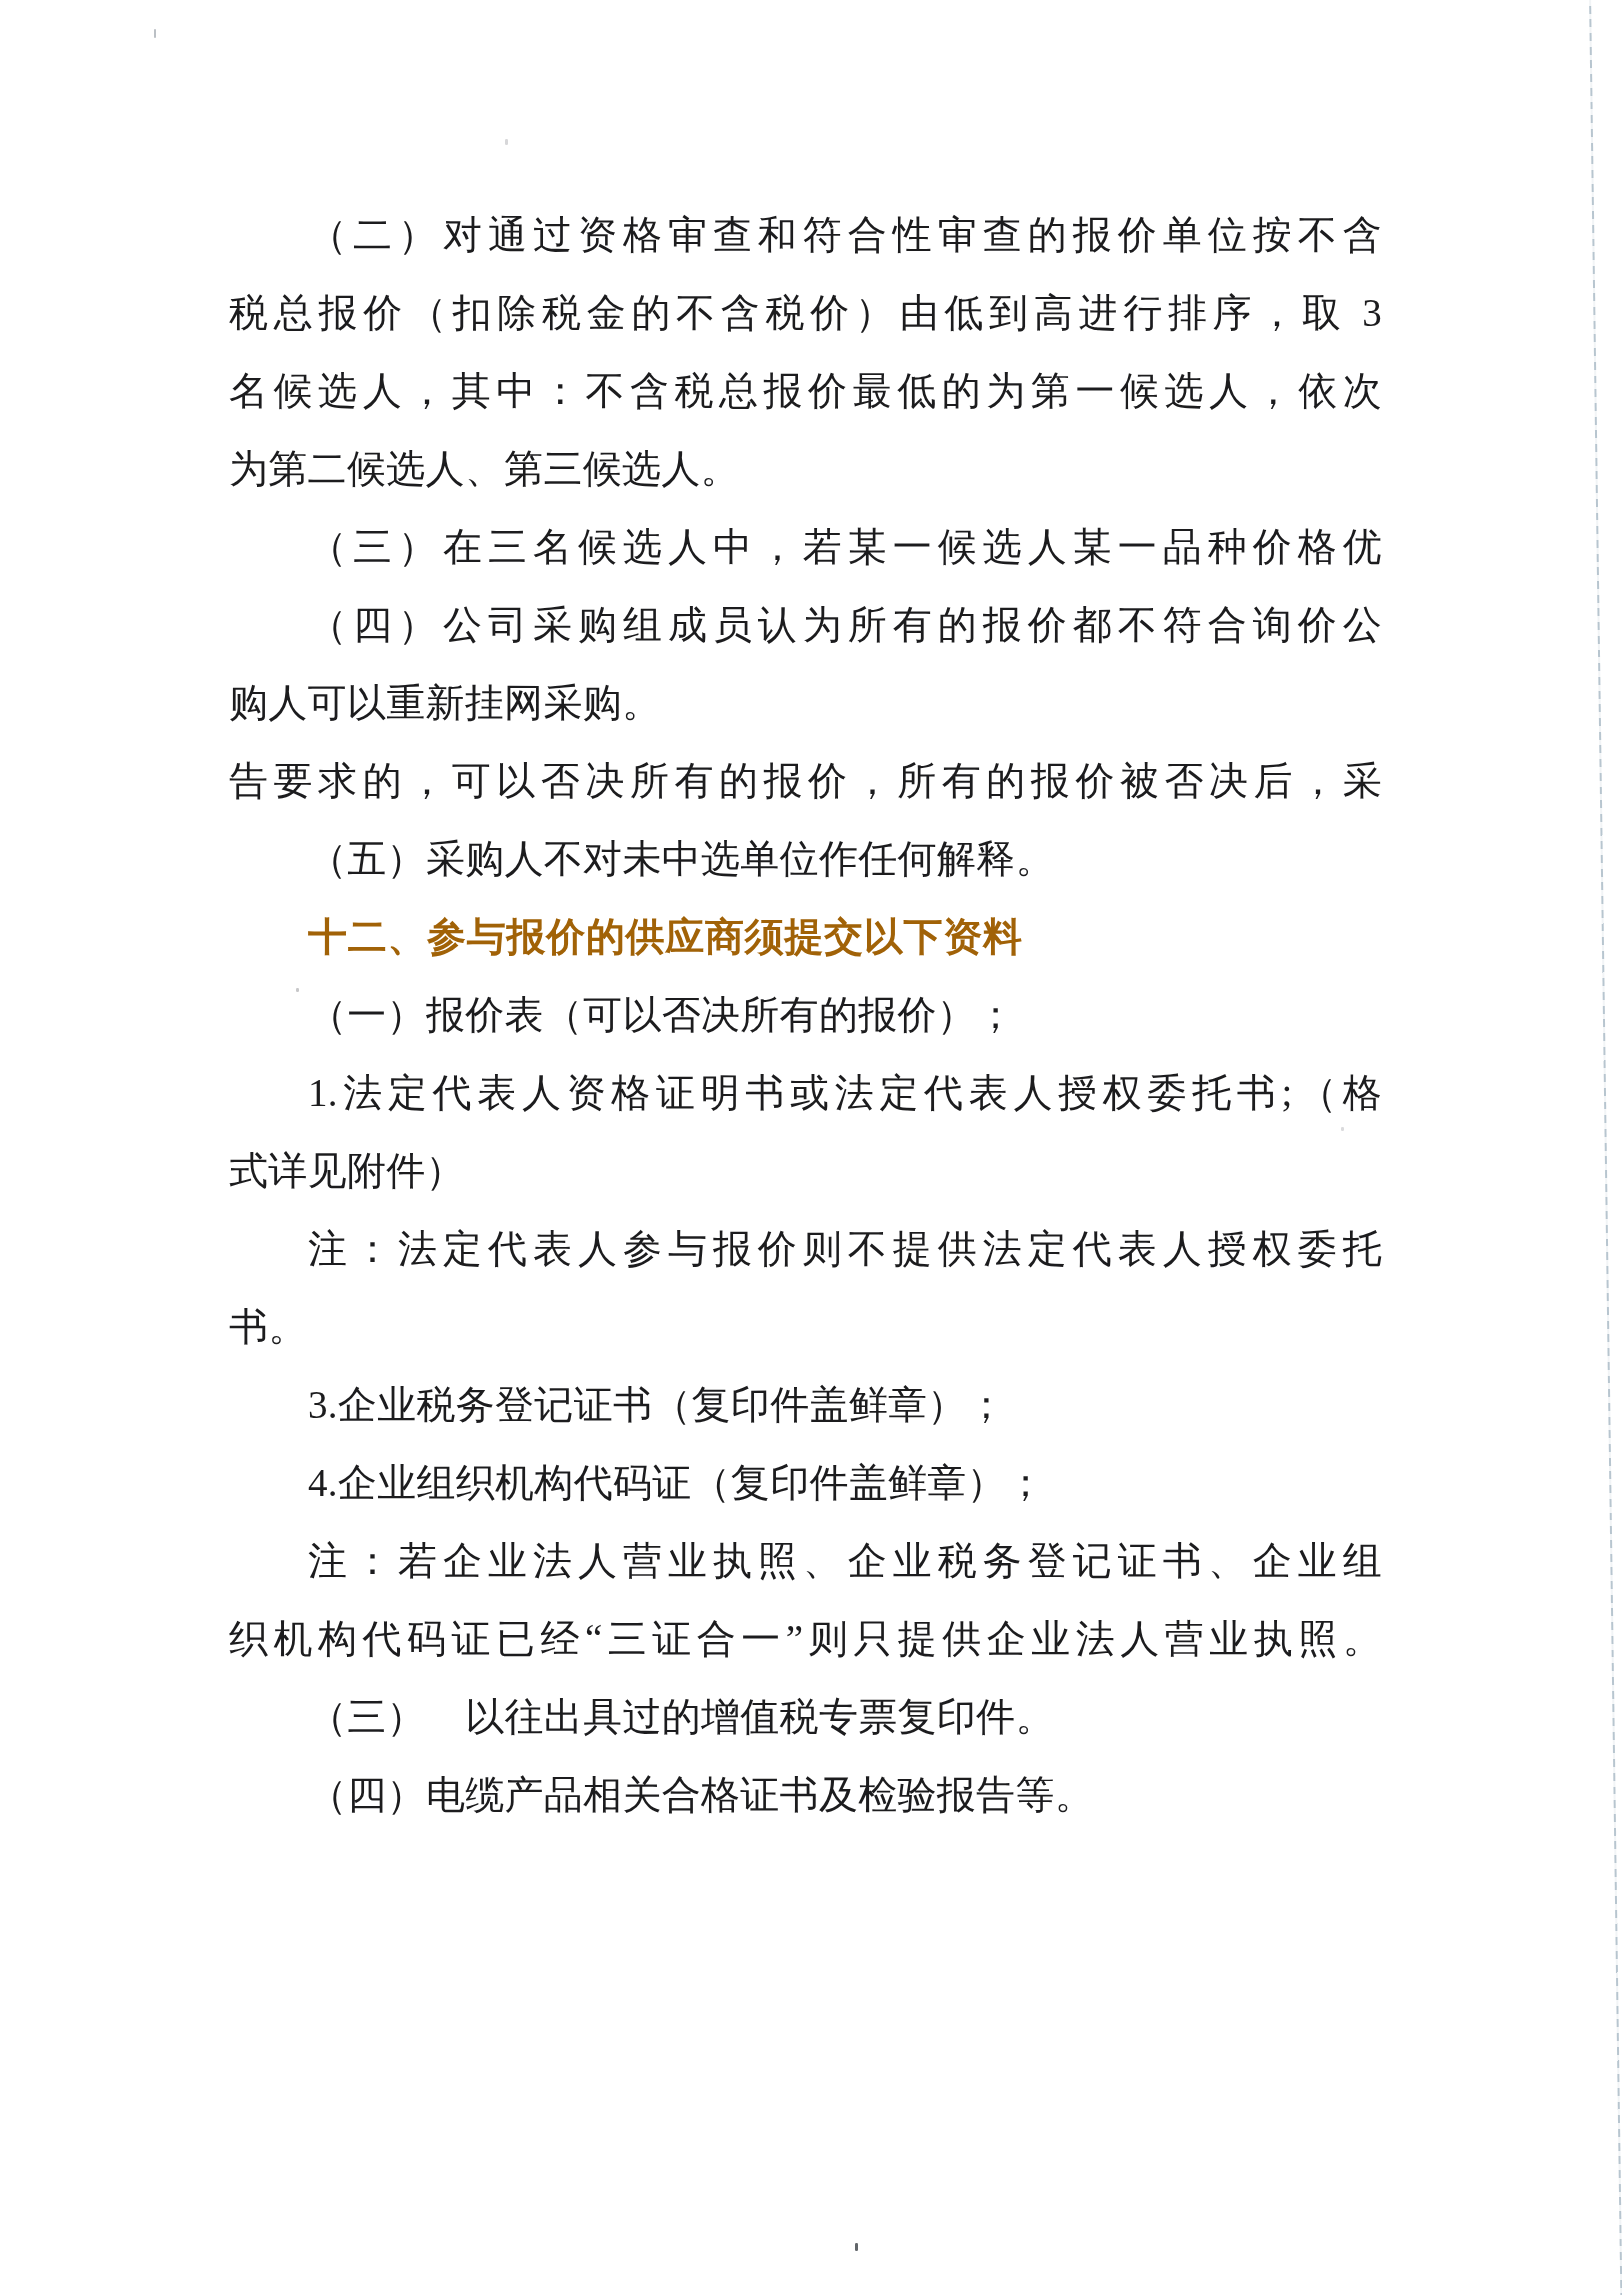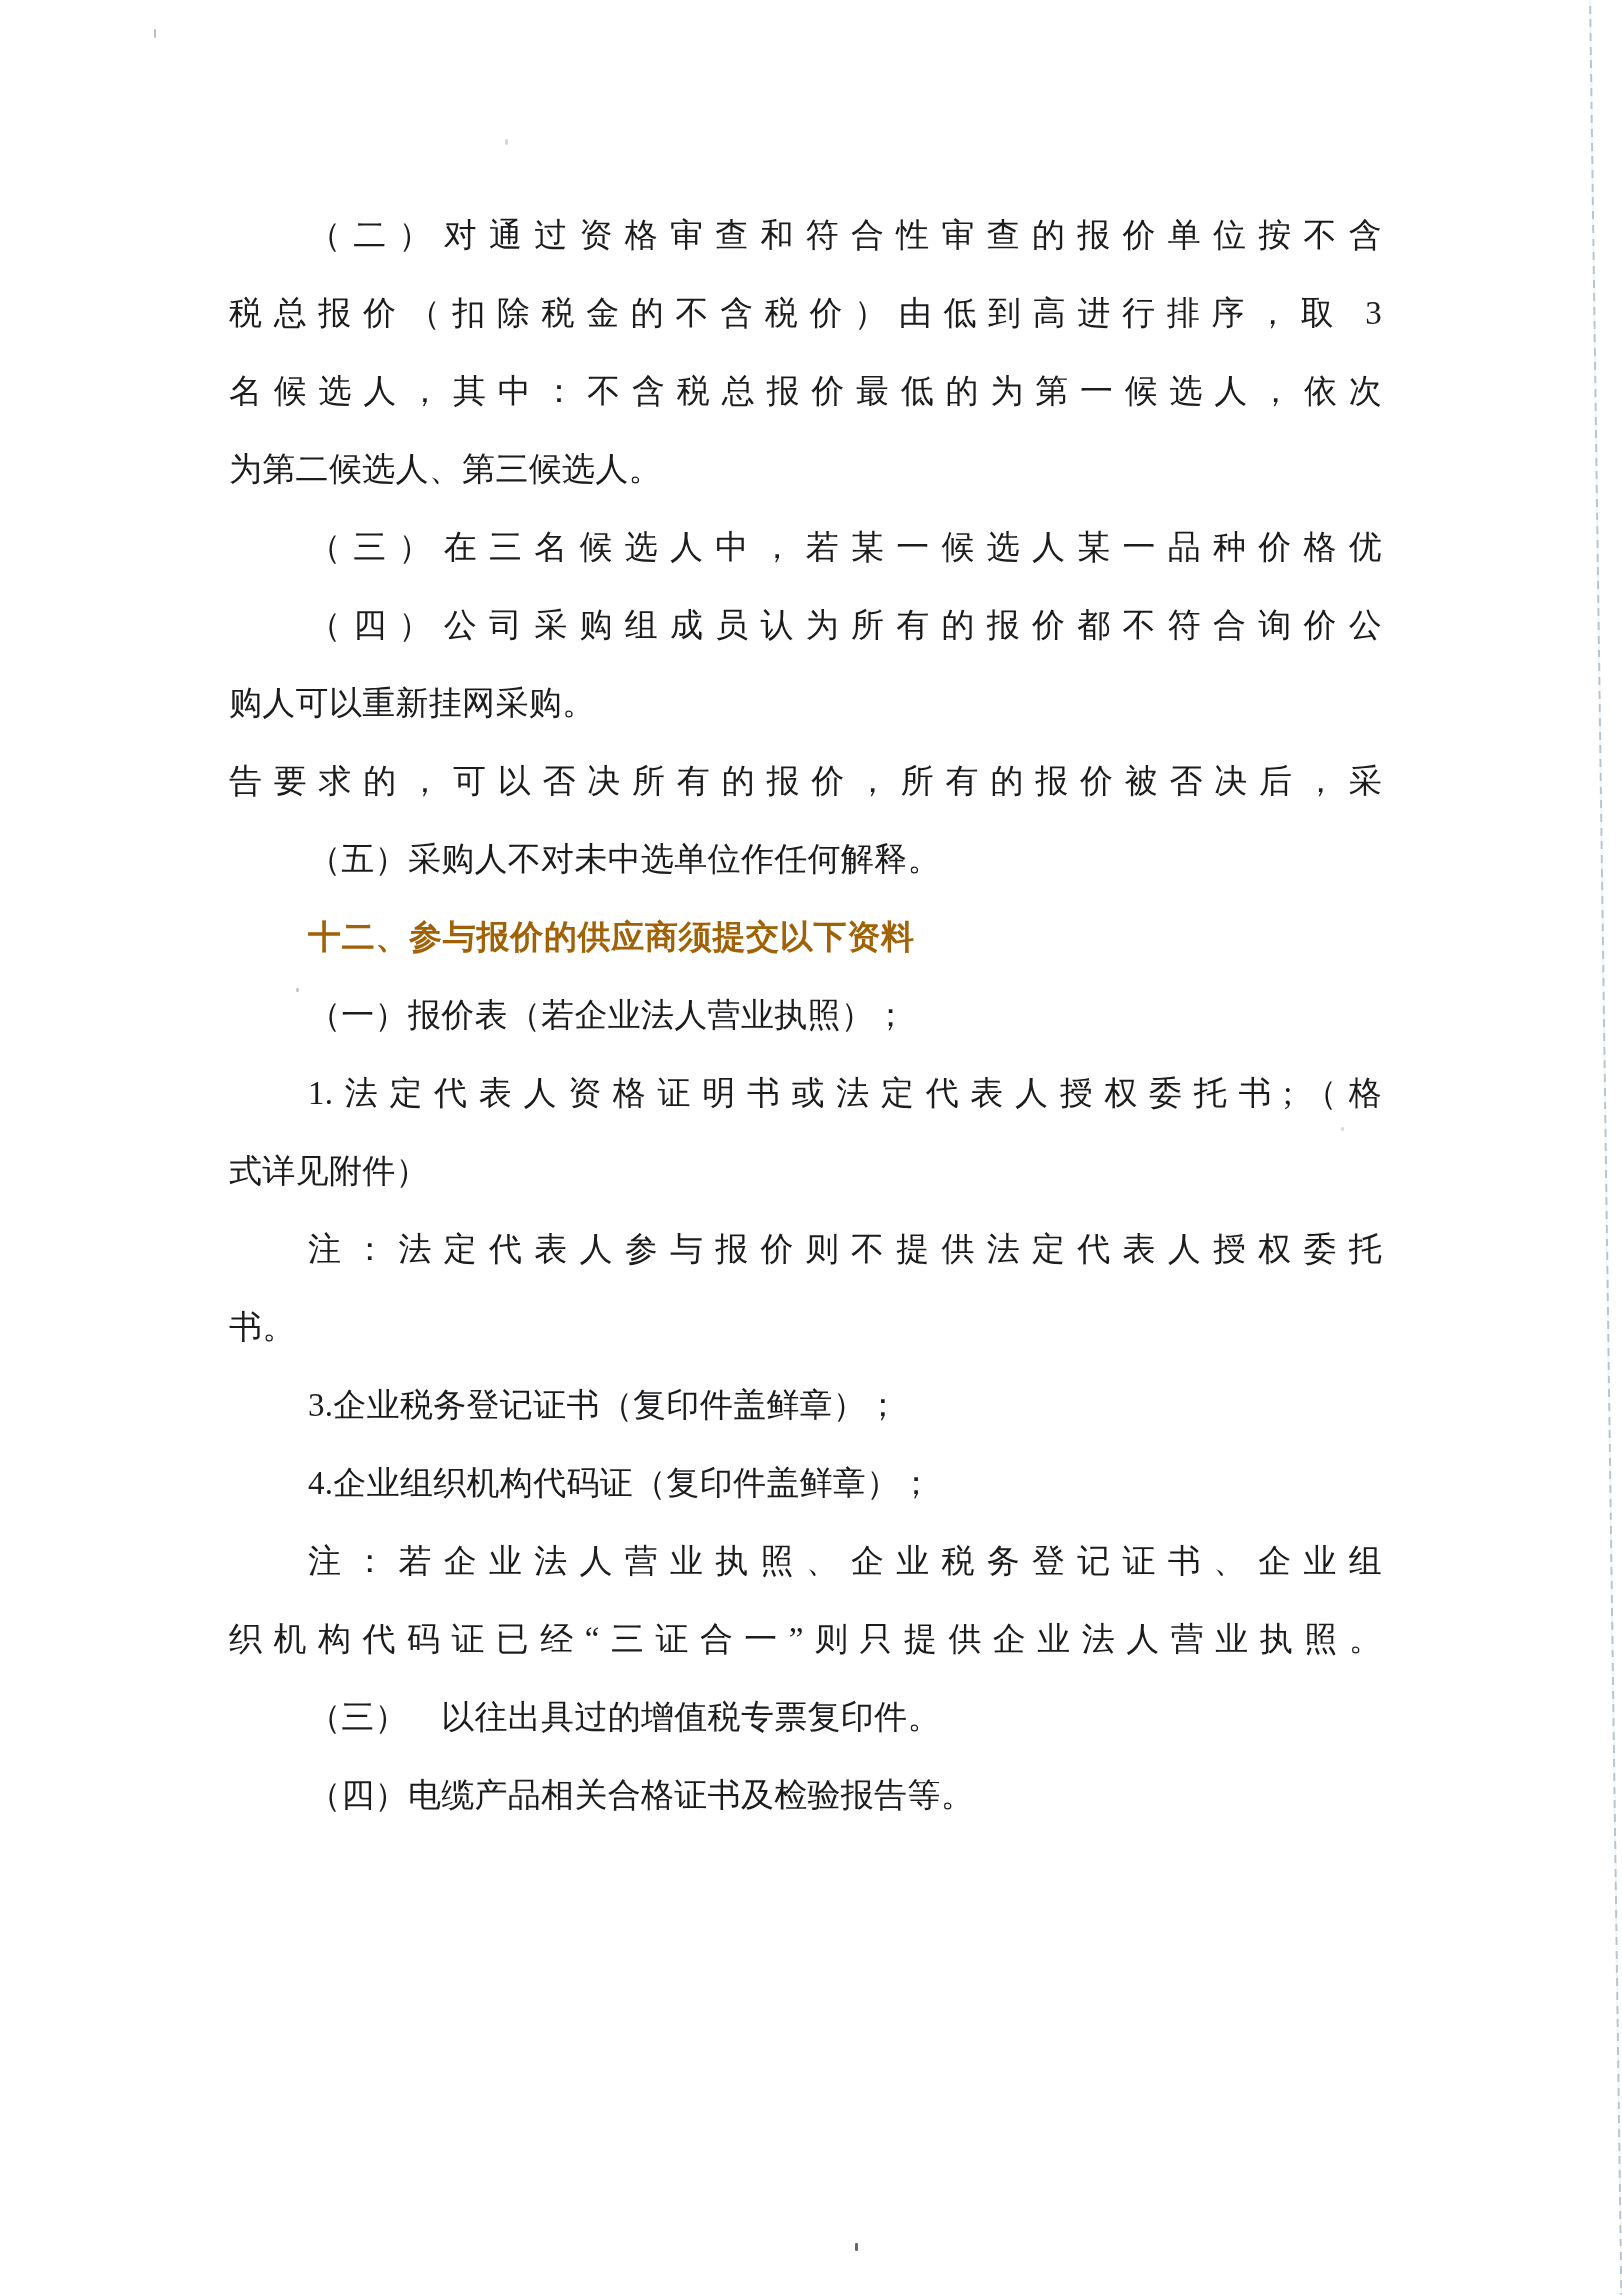--- a/index.html
+++ b/index.html
@@ -17,21 +17,21 @@
   }
   .text-block {
     position: absolute;
     left: 229px;
     top: 196px;
     width: 1153px;
   }
   .line {
     height: 78px;
     line-height: 78px;
-    font-size: 33px;
+    font-size: 39px;
     color: #1c1c1e;
     white-space: normal;
     letter-spacing: 0.3px;
   }
   .line.indent {
     padding-left: 79px;
   }
   .line.full {
     text-align: justify;
     text-align-last: justify;
@@ -76,21 +76,21 @@
       <div class="line indent full">（二）对通过资格审查和符合性审查的报价单位按不含</div>
       <div class="line full">税总报价（扣除税金的不含税价）由低到高进行排序，取 3</div>
       <div class="line full">名候选人，其中：不含税总报价最低的为第一候选人，依次</div>
       <div class="line">为第二候选人、第三候选人。</div>
       <div class="line indent full">（三）在三名候选人中，若某一候选人某一品种价格优</div>
       <div class="line indent full">（四）公司采购组成员认为所有的报价都不符合询价公</div>
       <div class="line">购人可以重新挂网采购。</div>
       <div class="line full">告要求的，可以否决所有的报价，所有的报价被否决后，采</div>
       <div class="line indent">（五）采购人不对未中选单位作任何解释。</div>
       <div class="line indent heading">十二、参与报价的供应商须提交以下资料</div>
-      <div class="line indent">（一）报价表（若企业法人营业执照）；</div>
+      <div class="line indent">（一）报价表（可以否决所有的报价）；</div>
       <div class="line indent full">1.法定代表人资格证明书或法定代表人授权委托书;（格</div>
       <div class="line">式详见附件）</div>
       <div class="line indent full">注：法定代表人参与报价则不提供法定代表人授权委托</div>
       <div class="line">书。</div>
       <div class="line indent">3.企业税务登记证书（复印件盖鲜章）；</div>
       <div class="line indent">4.企业组织机构代码证（复印件盖鲜章）；</div>
       <div class="line indent full">注：若企业法人营业执照、企业税务登记证书、企业组</div>
       <div class="line full">织机构代码证已经“三证合一”则只提供企业法人营业执照。</div>
       <div class="line indent">（三）　以往出具过的增值税专票复印件。</div>
       <div class="line indent">（四）电缆产品相关合格证书及检验报告等。</div>

